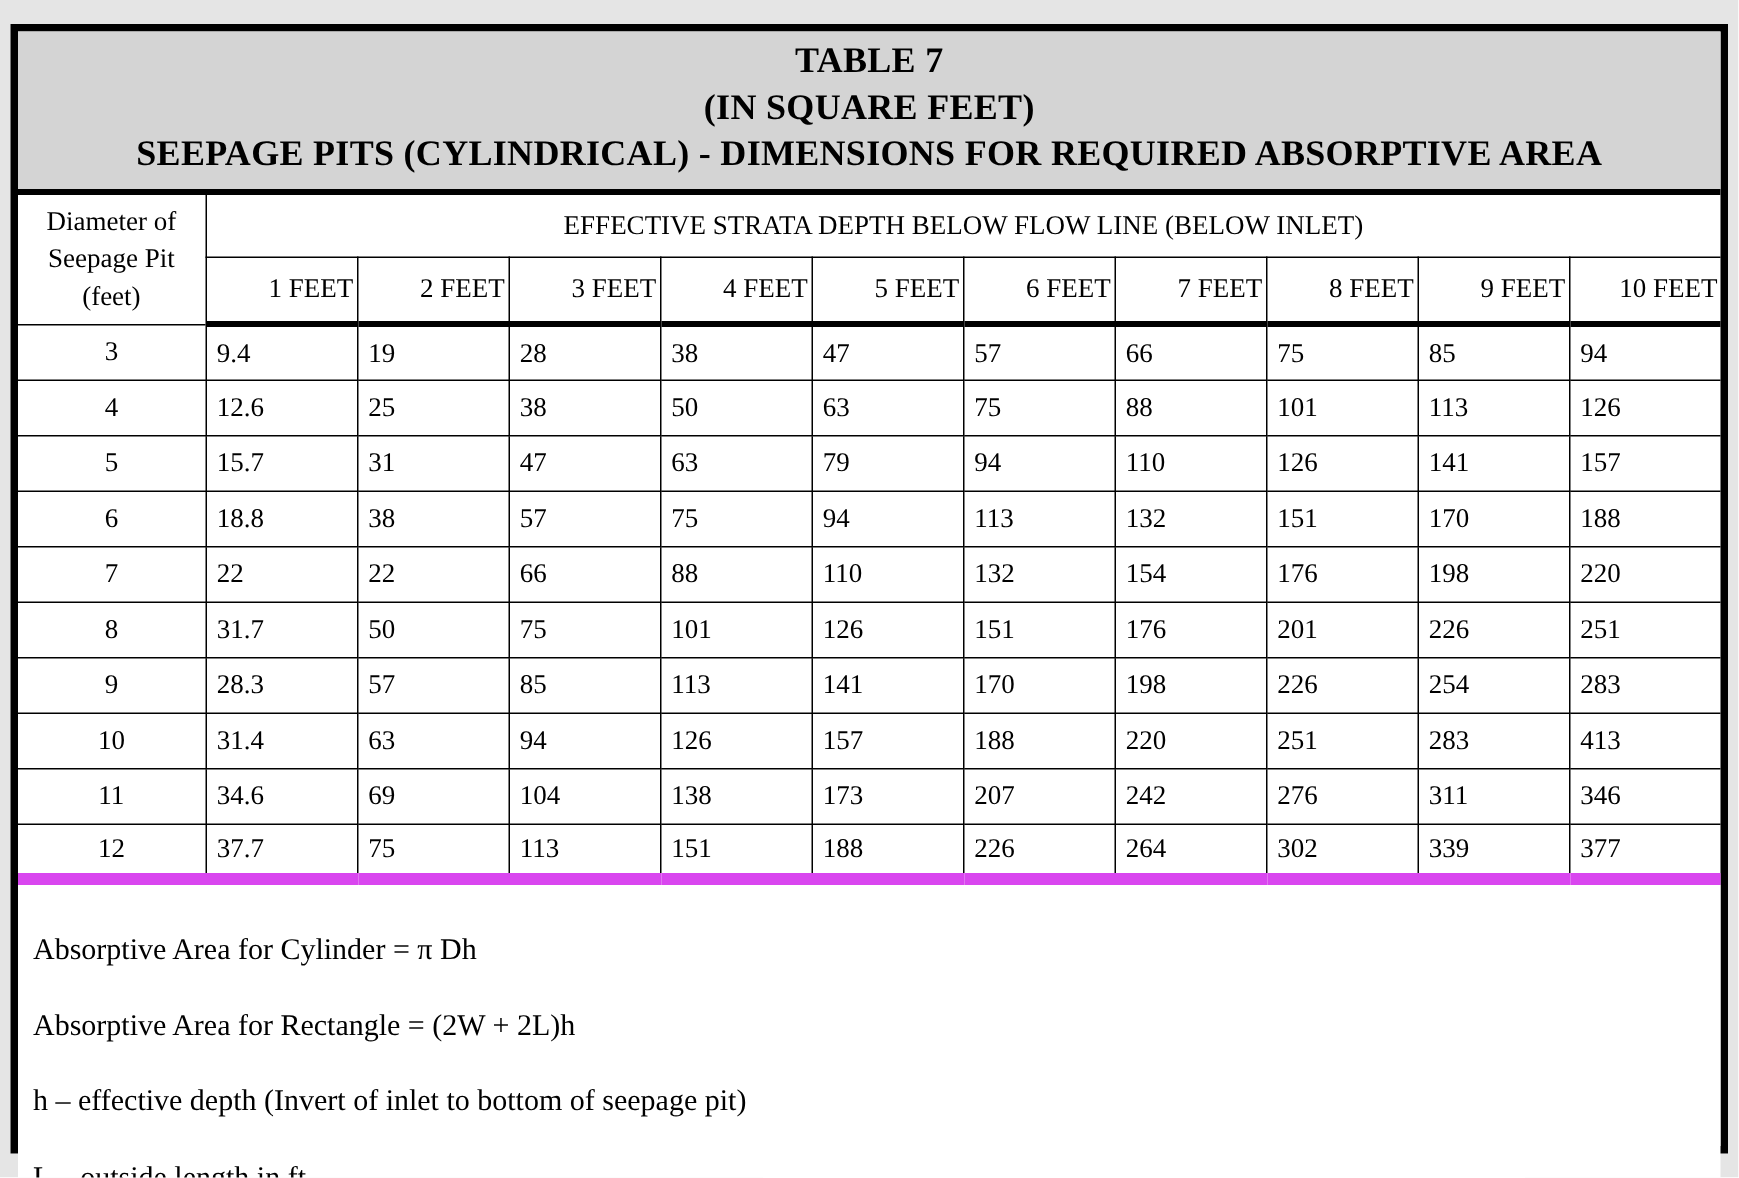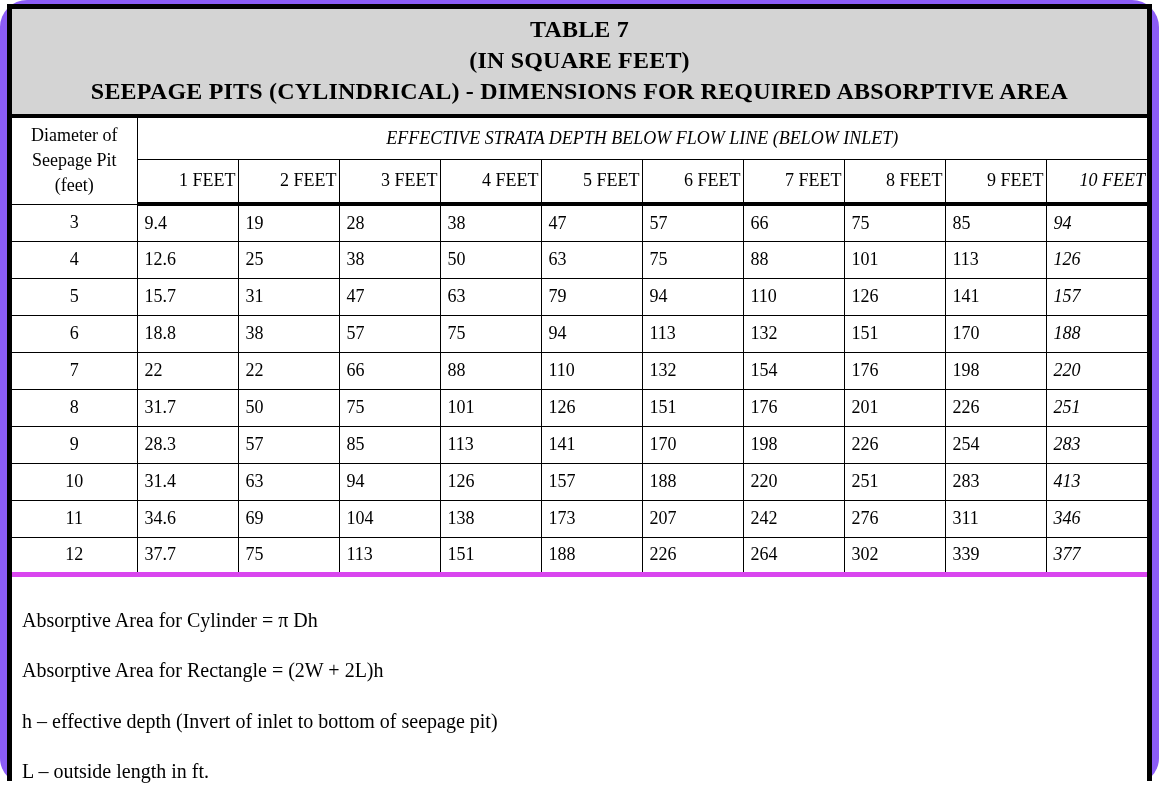--- a/index.html
+++ b/index.html
@@ -5,23 +5,22 @@
   * { margin: 0; padding: 0; box-sizing: border-box; }
   html, body { background: #ffffff; }
   body {
     width: 1159px; height: 785px;
     font-family: "Liberation Serif", "DejaVu Serif", serif;
     color: #000000;
     overflow: hidden;
   }
   .page {
     width: 1159px; height: 785px;
-    padding: 4px 7px;
-    background: #8b5cf6;
-    border-radius: 27px;
+    padding: 16px 7px;
+    background: #e5e5e5;
   }
   .frame {
     width: 100%; height: 100%;
     border: 5px solid #000000;
     background: #ffffff;
     display: flex;
     flex-direction: column;
   }
   
   .title-block {
@@ -73,24 +72,24 @@
     vertical-align: middle;
     height: 37px;
     padding: 2px 4px;
   }
   td.val {
     text-align: left;
     vertical-align: middle;
     height: 37px;
     padding: 2px 2px 2px 7px;
   }
-  tbody tr:last-child td { border-bottom: 5px solid #d946ef; }
+  tbody tr:last-child td { border-bottom: 8px solid #d946ef; }
   
   table.grid th:first-child, table.grid td:first-child { border-left: none; }
-  table.grid th:last-child, table.grid td:last-child { border-right: none; font-style: italic; }
+  table.grid th:last-child, table.grid td:last-child { border-right: none; }
   thead tr:first-child th { border-top: none; }
   
   .notes {
     flex: 1;
     padding: 6px 10px 4px 10px;
     background: #ffffff;
   }
   .notes .nline {
     font-size: 20px;
     line-height: 26.5px;

